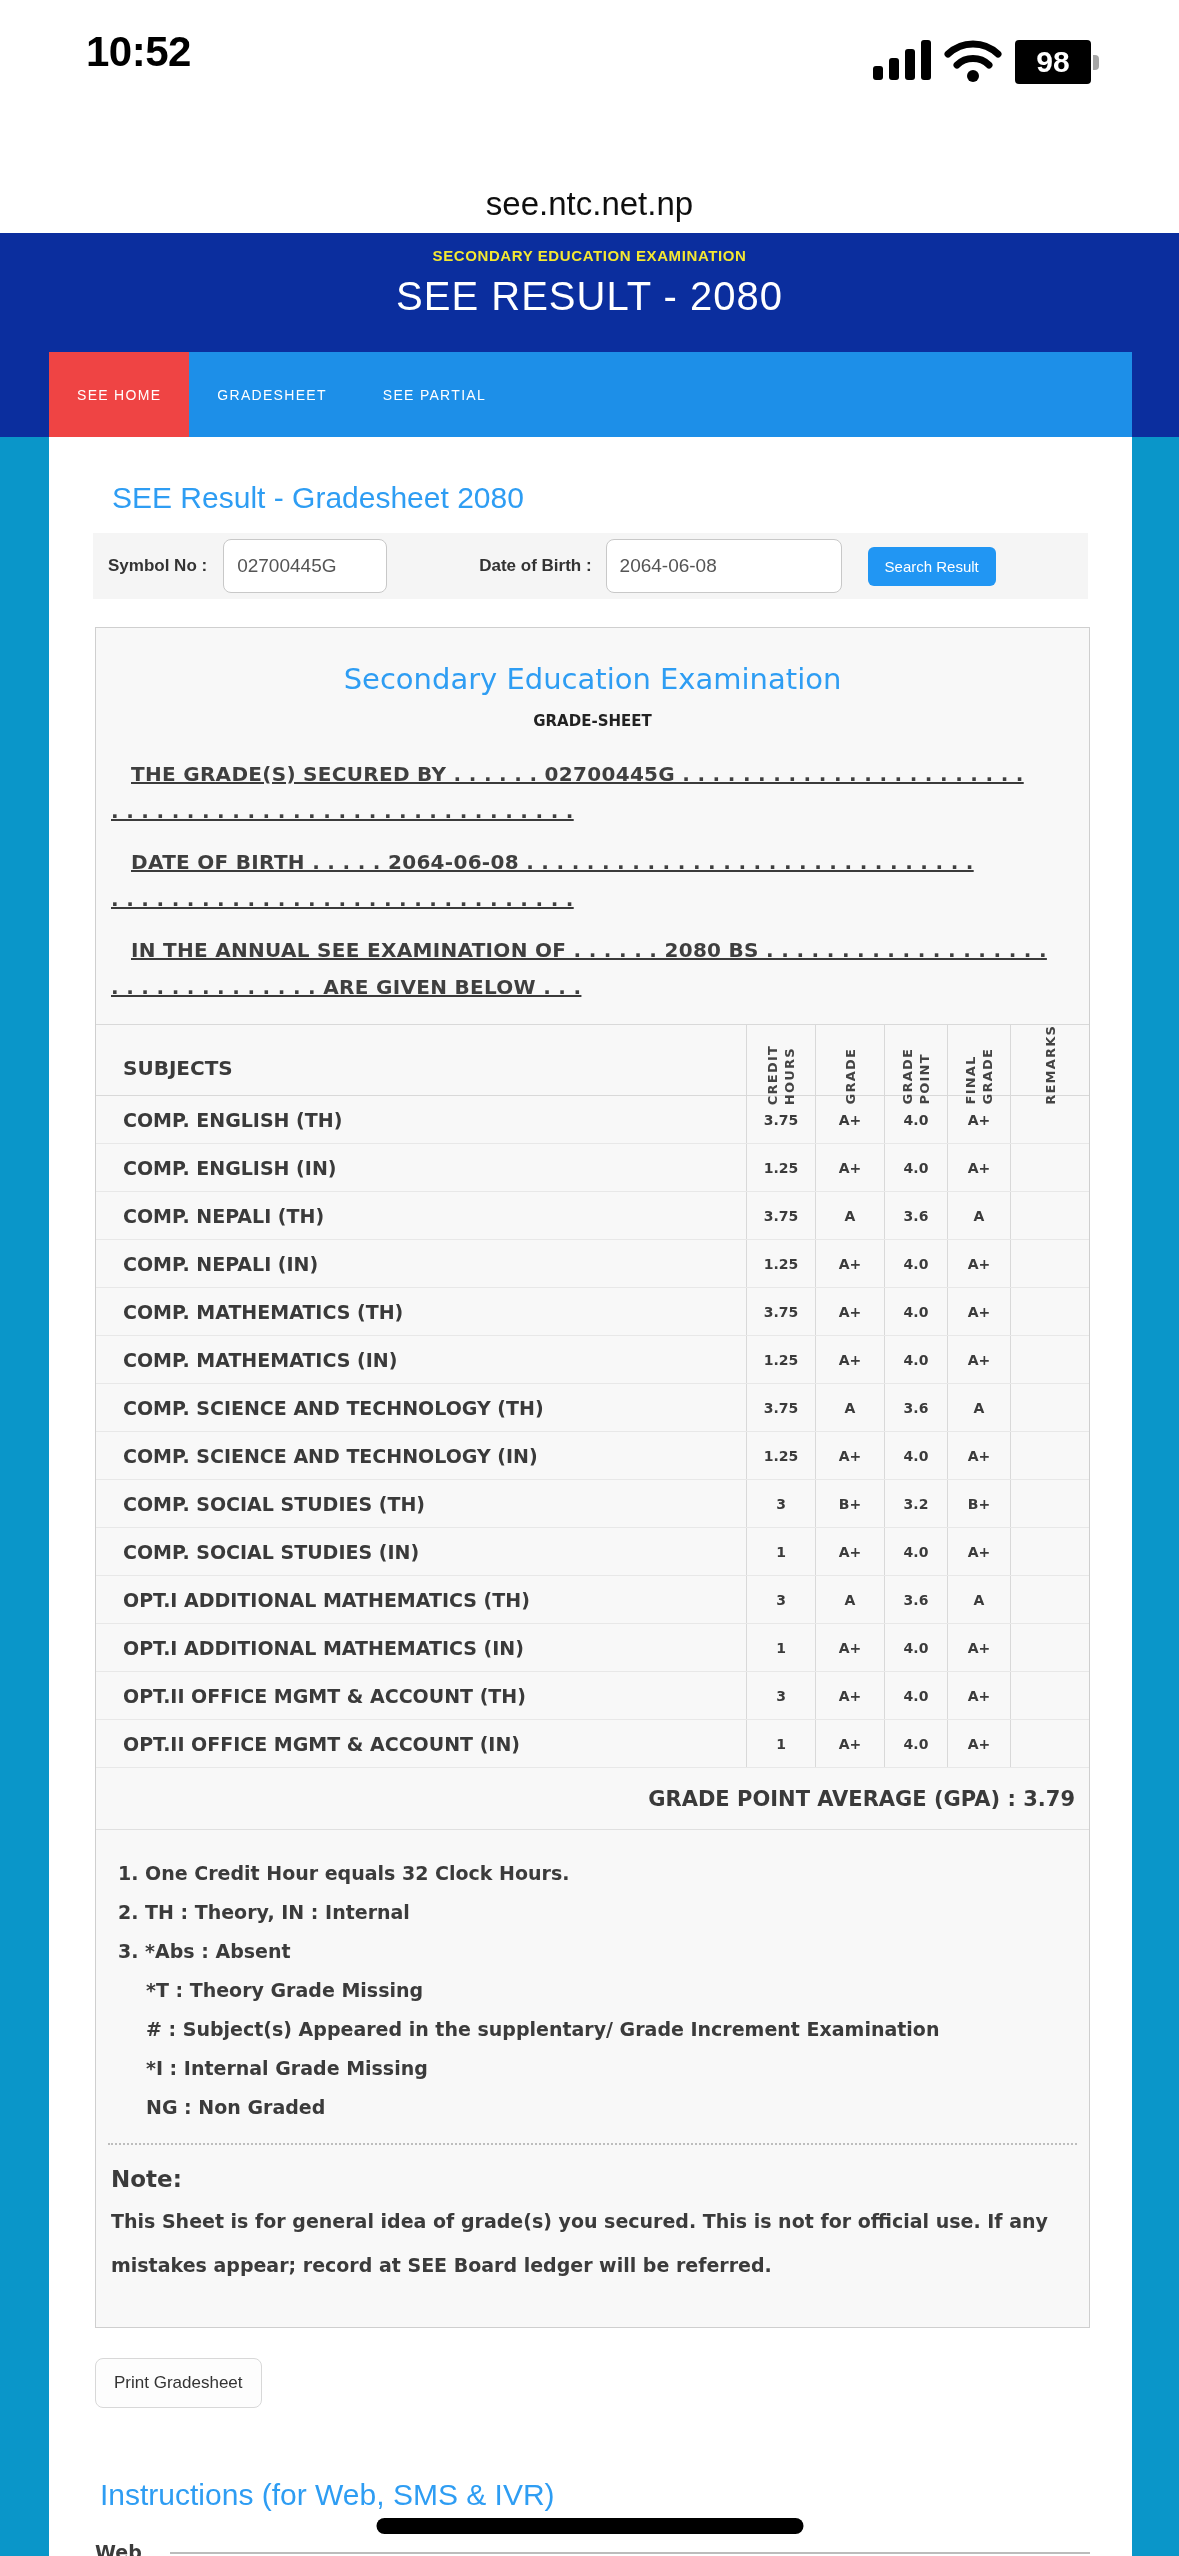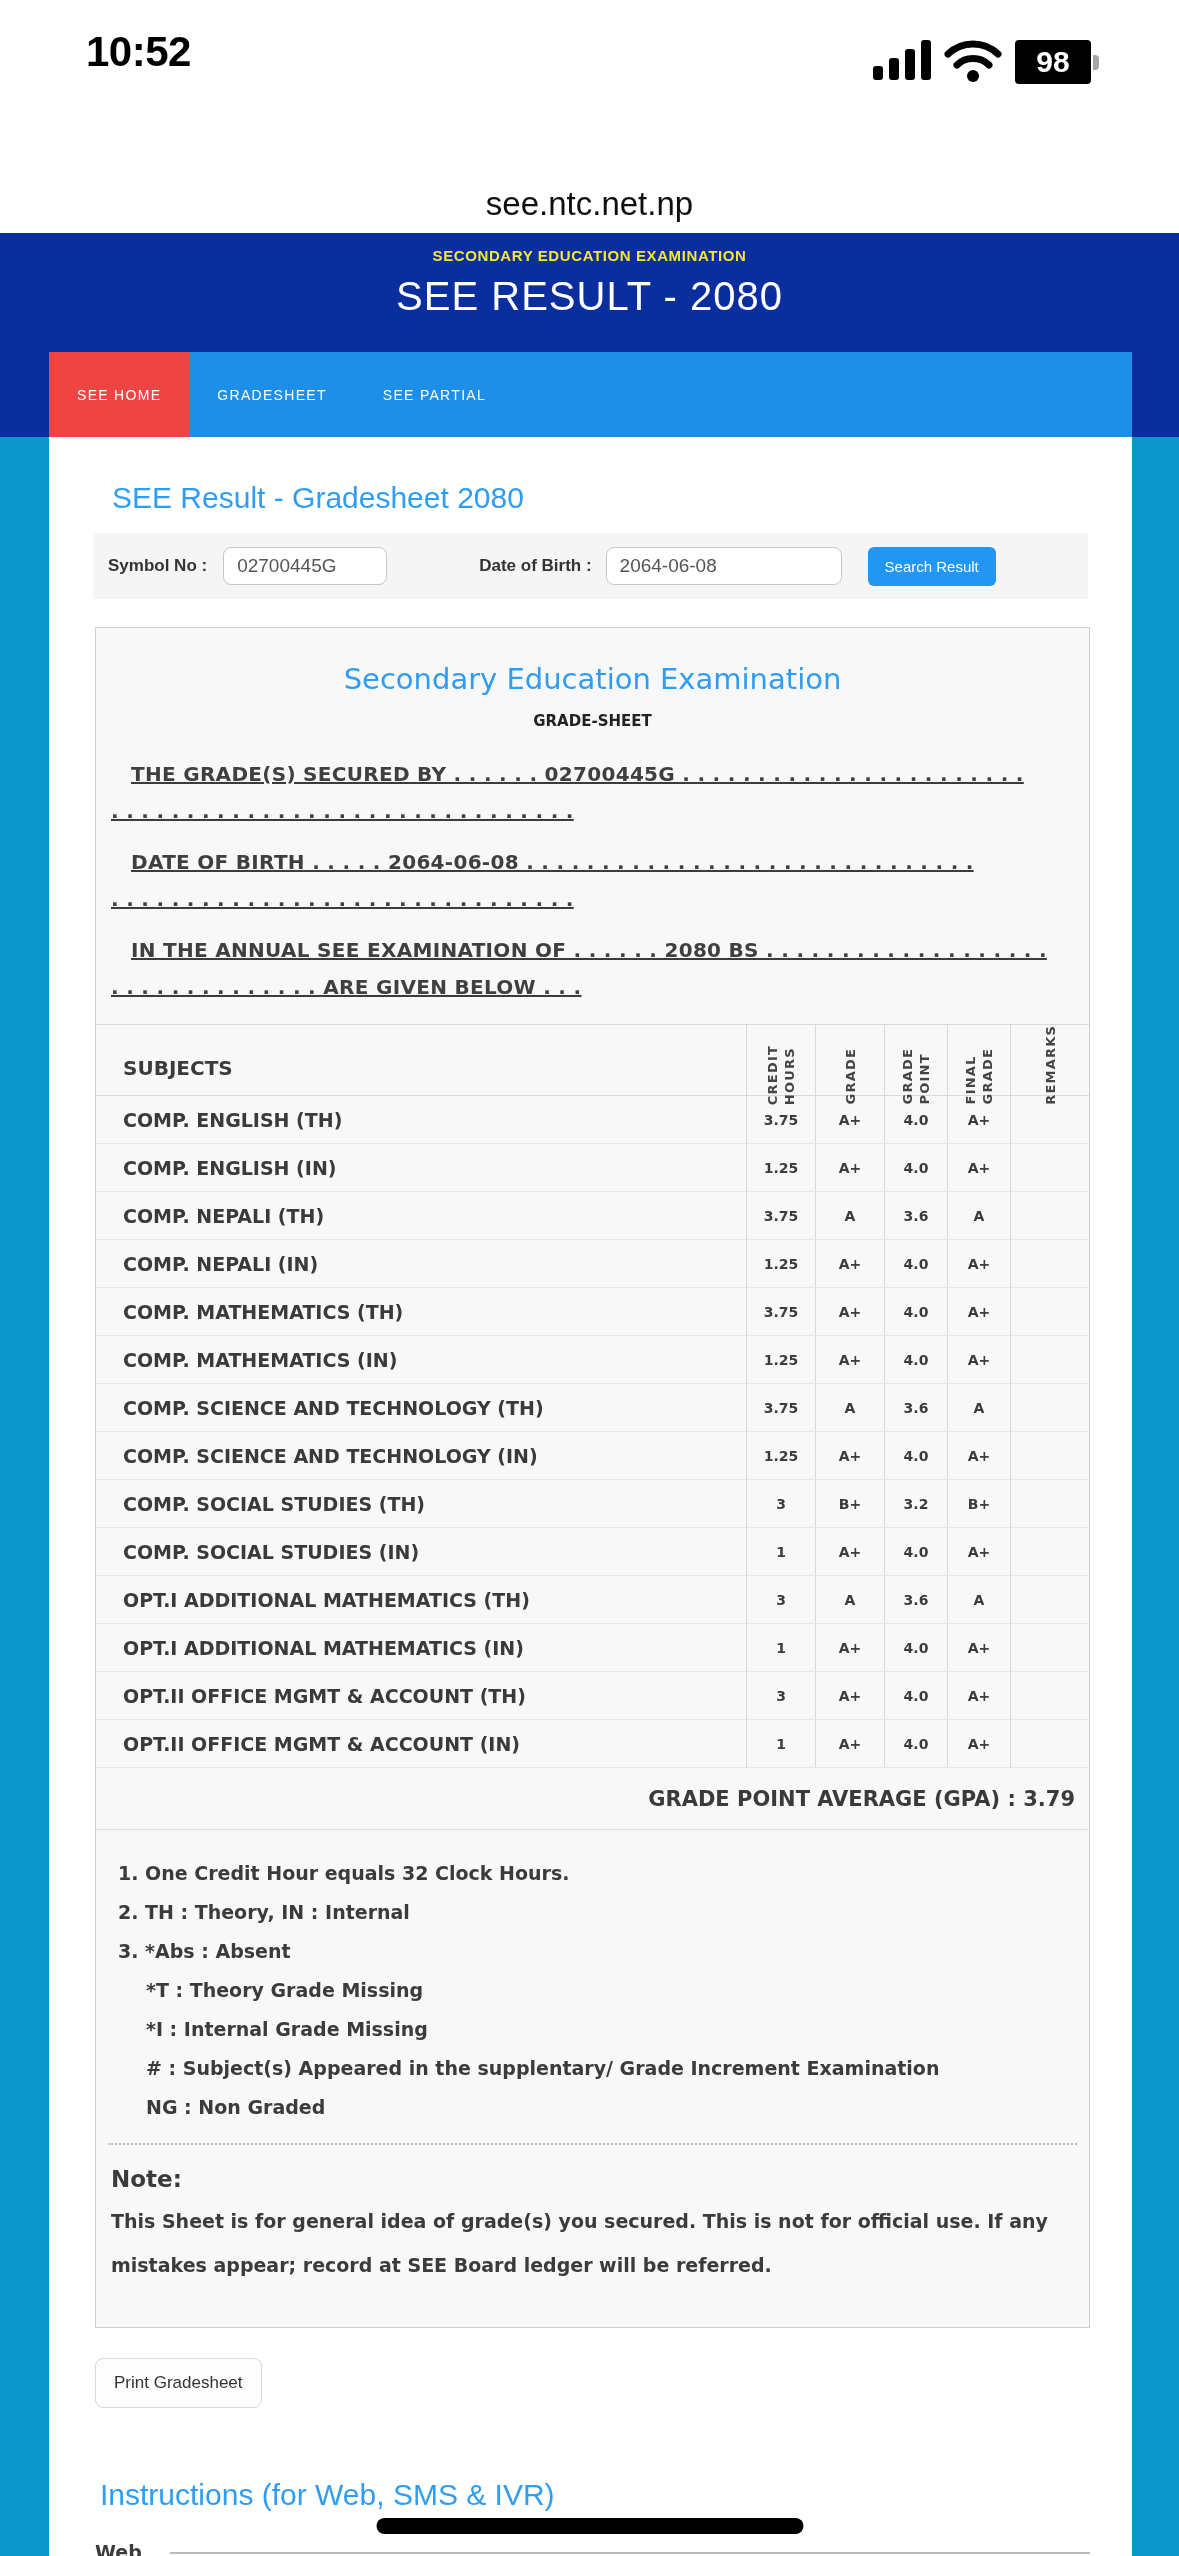--- a/index.html
+++ b/index.html
@@ -32,21 +32,21 @@
 
   
   .page { position:relative; height:2119px; background:#0a96c9; }
   .container { margin-left:49px; width:1083px; min-height:2119px; background:#ffffff; overflow:visible; }
 
   .pagehead { margin:0; padding:44px 0 0 63px; font-size:30px; font-weight:400; color:#2e9df3; }
 
   .form { margin:18px 0 0 44px; width:995px; height:66px; background:#f5f5f5;
     display:flex; align-items:center; padding-left:15px; }
   .flabel { font-size:17px; font-weight:700; color:#333; }
-  .form input { height:38px; border:1px solid #c8c8c8; border-radius:8px; background:#fff;
+  .form input { height:54px; border:1px solid #c8c8c8; border-radius:8px; background:#fff;
     font-size:19px; color:#555; padding:0 13px; font-family:"Liberation Sans",sans-serif; }
   .inp-symbol { width:164px; margin-left:16px; }
   .lab-dob { margin-left:92px; }
   .inp-dob { width:236px; margin-left:14px; }
   .searchbtn { margin-left:26px; background:#2196f3; color:#fff; border:none; border-radius:6px;
     font-size:15px; padding:11px 17px; cursor:pointer; font-family:"Liberation Sans",sans-serif; }
 
   
   .card { margin:28px 0 0 46px; width:995px; background:#f8f8f8; border:1px solid #cfcfcf;
     font-family:"DejaVu Sans", sans-serif; color:#3b3b3b; padding-bottom:40px; }
@@ -330,23 +330,23 @@
       <div class="notes">
 
           <div class="nline">1. One Credit Hour equals 32 Clock Hours.</div>
 
           <div class="nline">2. TH : Theory, IN : Internal</div>
 
           <div class="nline">3. *Abs : Absent</div>
 
           <div class="nline indent">*T : Theory Grade Missing</div>
 
+          <div class="nline indent"># : Subject(s) Appeared in the supplentary/ Grade Increment Examination</div>
+
           <div class="nline indent">*I : Internal Grade Missing</div>
-
-          <div class="nline indent"># : Subject(s) Appeared in the supplentary/ Grade Increment Examination</div>
 
           <div class="nline indent">NG : Non Graded</div>
 
       </div>
 
       <hr class="dotted">
 
       <div class="noteblock">
         <div class="notetitle">Note:</div>
         <div class="notetext">This Sheet is for general idea of grade(s) you secured. This is not for official use. If any mistakes appear; record at SEE Board ledger will be referred.</div>

